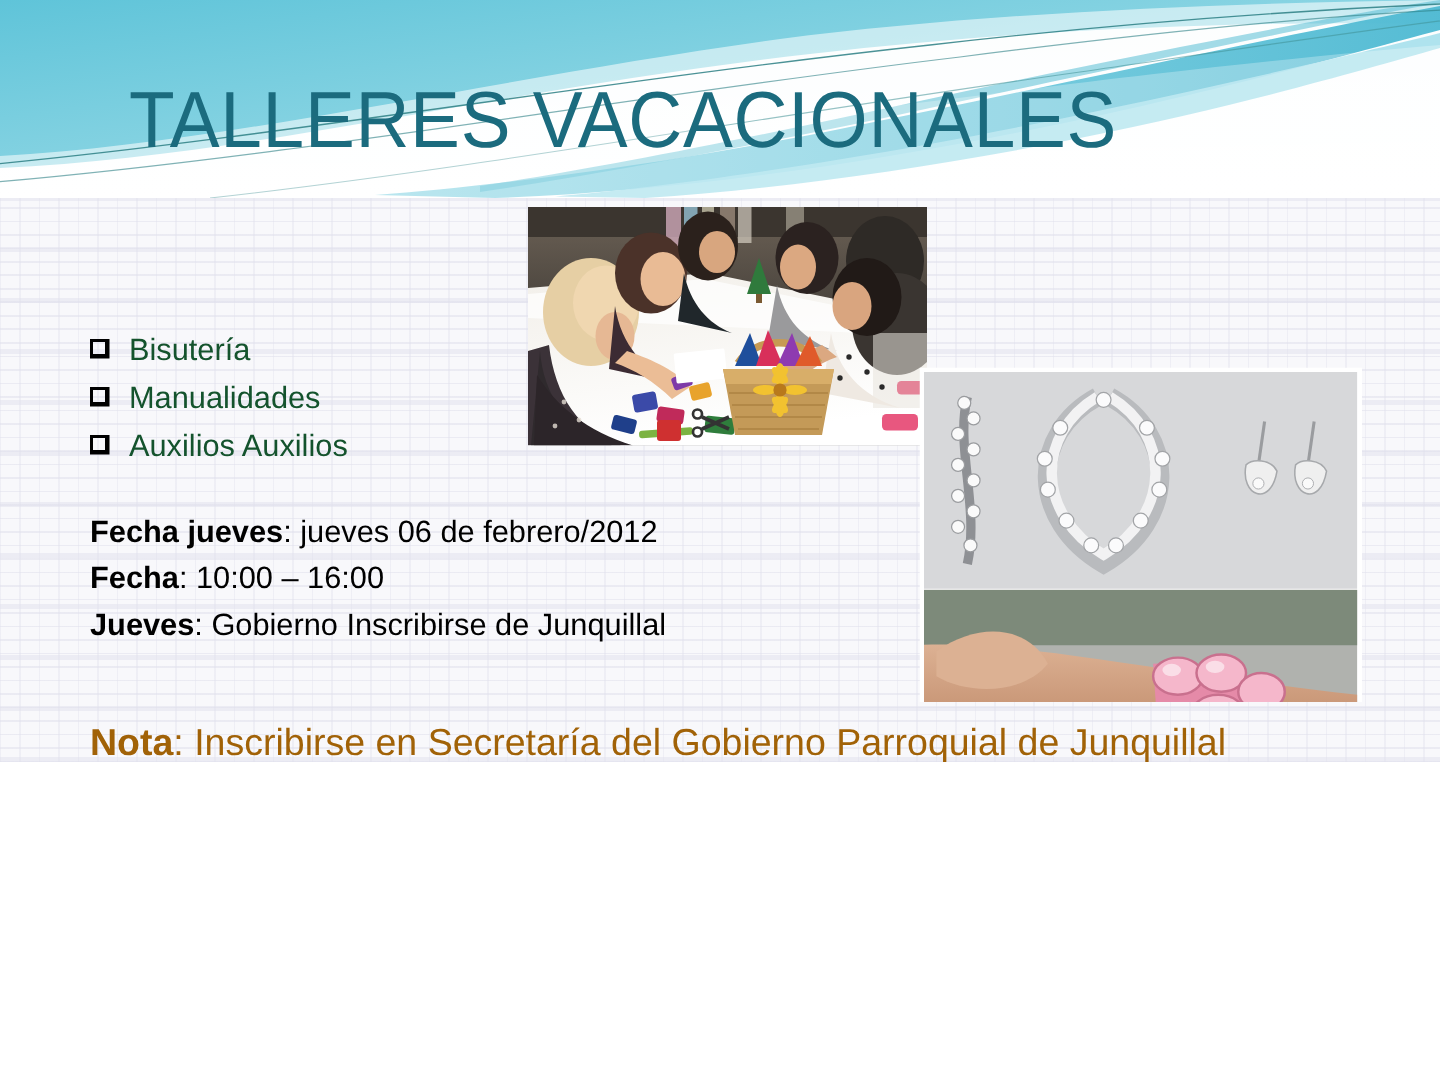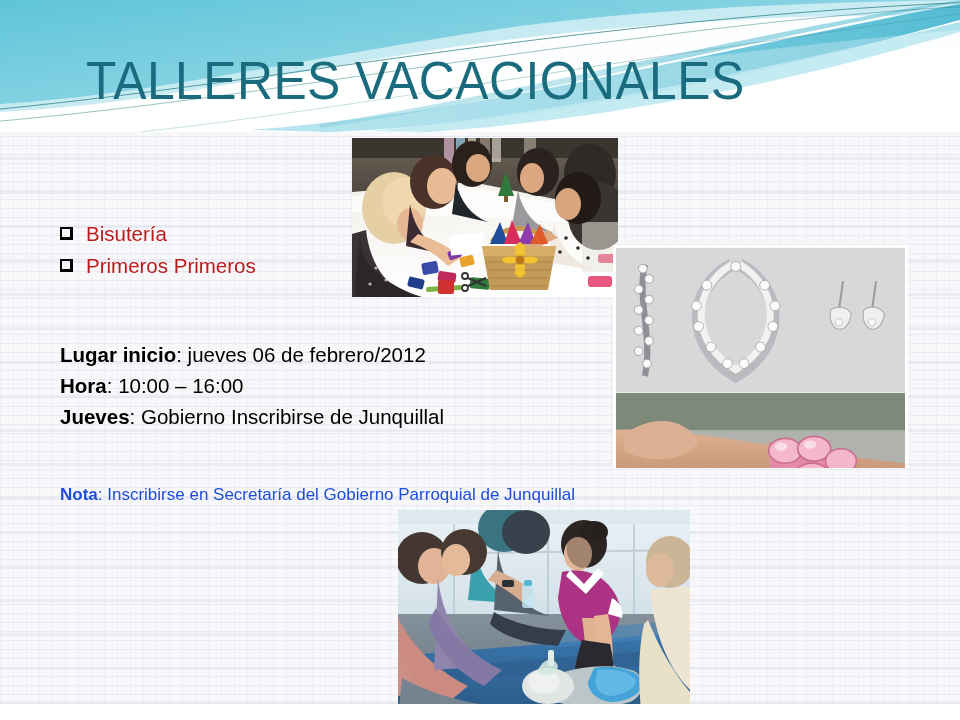--- a/index.html
+++ b/index.html
@@ -6,21 +6,21 @@
   html, body {
     margin: 0; padding: 0;
     background: #ffffff;
   }
   body {
     font-family: "Liberation Sans", sans-serif;
   }
   #slide {
     position: relative;
     width: 960px;
-    height: 704px;
+    height: 508px;
     overflow: hidden;
     background-color: #f7f7fa;
   }
   
   .bg-texture {
     position: absolute;
     inset: 0;
     background-color: #f8f8fb;
     background-image:
       repeating-linear-gradient(0deg, rgba(224,224,236,0.55) 0px, rgba(224,224,236,0.55) 1px, rgba(0,0,0,0) 1px, rgba(0,0,0,0) 9px),
@@ -57,21 +57,21 @@
     position: absolute;
     left: 60px;
     top: 222px;
     width: 300px;
   }
   .w-item {
     display: flex;
     align-items: baseline;
     height: 32px;
     font-size: 20.5px;
-    color: #b91c1c;
+    color: #14532d;
   }
   .w-bullet {
     width: 26px;
     flex: 0 0 26px;
     font-size: 17px;
     line-height: 1;
     color: #000;
     position: relative;
     top: -1px;
   }
@@ -99,23 +99,23 @@
     color: #000;
     white-space: nowrap;
   }
   .d-line b { font-weight: bold; }
 
   
   .nota {
     position: absolute;
     left: 60px;
     top: 481px;
-    font-size: 17px;
+    font-size: 25px;
     line-height: 28px;
-    color: #1d4ed8;
+    color: #a16207;
     white-space: nowrap;
   }
   .nota b { font-weight: bold; }
 
   
   .photo {
     position: absolute;
     overflow: hidden;
     background: #cfcfcf;
   }
@@ -182,30 +182,34 @@
 
   <div class="title">TALLERES VACACIONALES</div>
 
   <div class="workshops">
     <div class="w-item">
       <span class="w-bullet"><span class="boxglyph"></span></span>
       <span class="w-label">Bisutería</span>
     </div>
     <div class="w-item">
       <span class="w-bullet"><span class="boxglyph"></span></span>
-      <span class="w-label">Primeros Primeros</span>
+      <span class="w-label">Manualidades</span>
+    </div>
+    <div class="w-item">
+      <span class="w-bullet"><span class="boxglyph"></span></span>
+      <span class="w-label">Auxilios Auxilios</span>
     </div>
   </div>
 
   <div class="details">
     <div class="d-line">
-      <b>Lugar inicio</b><span>: </span><span>jueves 06 de febrero/2012</span>
+      <b>Fecha jueves</b><span>: </span><span>jueves 06 de febrero/2012</span>
     </div>
     <div class="d-line">
-      <b>Hora</b><span>: </span><span>10:00 – 16:00</span>
+      <b>Fecha</b><span>: </span><span>10:00 – 16:00</span>
     </div>
     <div class="d-line">
       <b>Jueves</b><span>: </span><span>Gobierno Inscribirse de Junquillal</span>
     </div>
   </div>
 
   <div class="nota">
     <b>Nota</b><span>: </span><span>Inscribirse en Secretaría del Gobierno Parroquial de Junquillal</span>
   </div>
 

